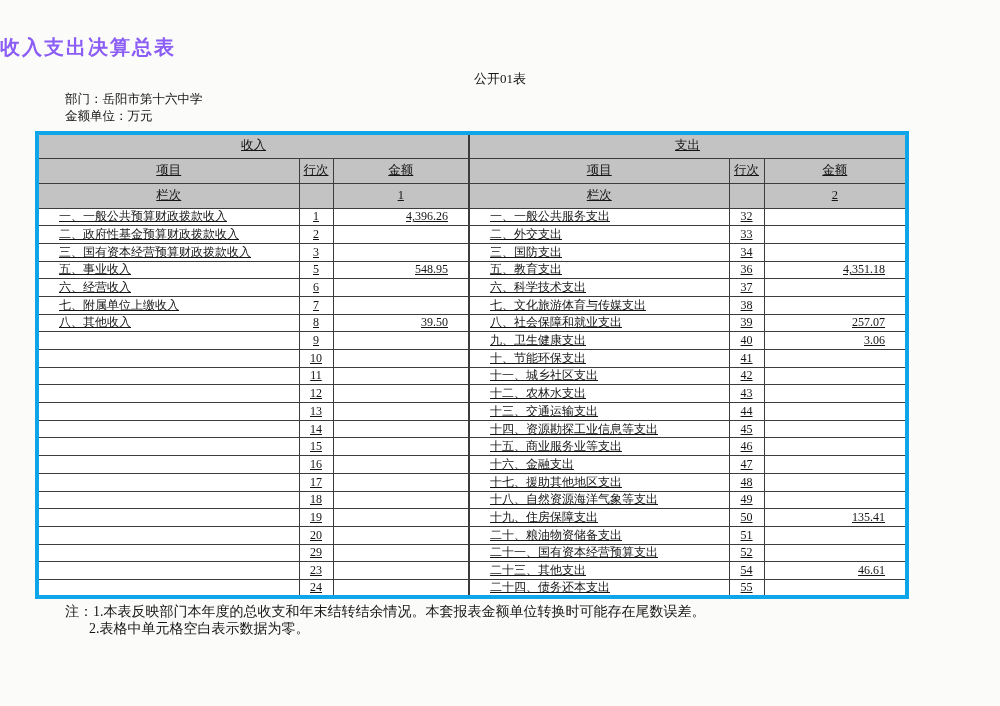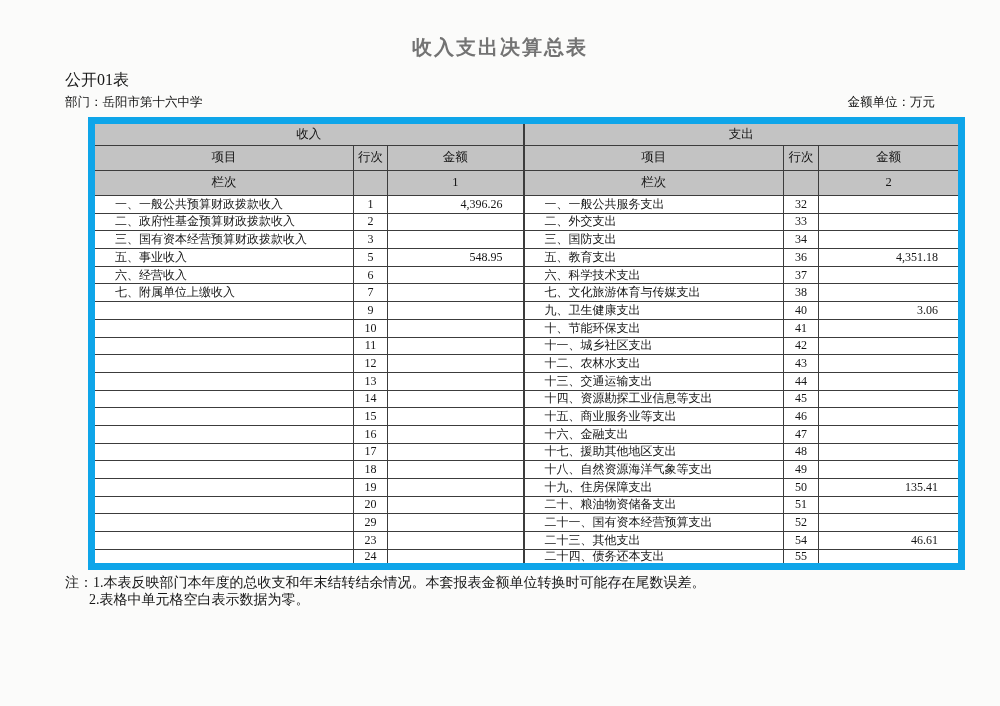--- a/index.html
+++ b/index.html
@@ -8,48 +8,50 @@
     width: 1000px;
     height: 706px;
     font-family: "Liberation Serif", "DejaVu Serif", serif;
     color: #151515;
     position: relative;
     overflow: hidden;
   }
   .page { width: 1000px; height: 706px; position: relative; }
 
   .doc-title {
-    text-align: center;
+    text-align: left;
     font-size: 20px;
     font-weight: bold;
     letter-spacing: 2px;
     padding-top: 34px;
-    color: #737373;
+    color: #8b5cf6;
   }
   .doc-code-row {
     width: 870px;
     margin: 9px auto 0 65px;
-    text-align: left;
-    font-size: 16px;
+    text-align: center;
+    font-size: 13px;
   }
   .meta-row {
     width: 870px;
     margin: 3px auto 6px 65px;
     display: flex;
-    justify-content: space-between;
+    justify-content: flex-end;
     font-size: 12.5px;
+    flex-direction: column;
   }
 
   table.summary {
     width: 870px;
-    margin-left: 88px;
+    margin-left: 35px;
     border-collapse: collapse;
     table-layout: fixed;
-    border: 7px solid #0ea5e9;
+    border: 4px solid #0ea5e9;
     font-size: 12px;
+    text-decoration: underline;
   }
   table.summary th, table.summary td {
     border: 1px solid #3c3c3c;
     overflow: hidden;
     white-space: nowrap;
     line-height: 1.1;
   }
   thead th {
     background: #c3c3c3;
     font-weight: normal;
@@ -164,20 +166,28 @@
     </tr>
         <tr>
       <td class="item-cell">七、附属单位上缴收入</td>
       <td class="line-cell">7</td>
       <td class="amount-cell"></td>
       <td class="item-cell mid-border">七、文化旅游体育与传媒支出</td>
       <td class="line-cell">38</td>
       <td class="amount-cell"></td>
     </tr>
         <tr>
+      <td class="item-cell">八、其他收入</td>
+      <td class="line-cell">8</td>
+      <td class="amount-cell">39.50</td>
+      <td class="item-cell mid-border">八、社会保障和就业支出</td>
+      <td class="line-cell">39</td>
+      <td class="amount-cell">257.07</td>
+    </tr>
+        <tr>
       <td class="item-cell"></td>
       <td class="line-cell">9</td>
       <td class="amount-cell"></td>
       <td class="item-cell mid-border">九、卫生健康支出</td>
       <td class="line-cell">40</td>
       <td class="amount-cell">3.06</td>
     </tr>
         <tr>
       <td class="item-cell"></td>
       <td class="line-cell">10</td>

